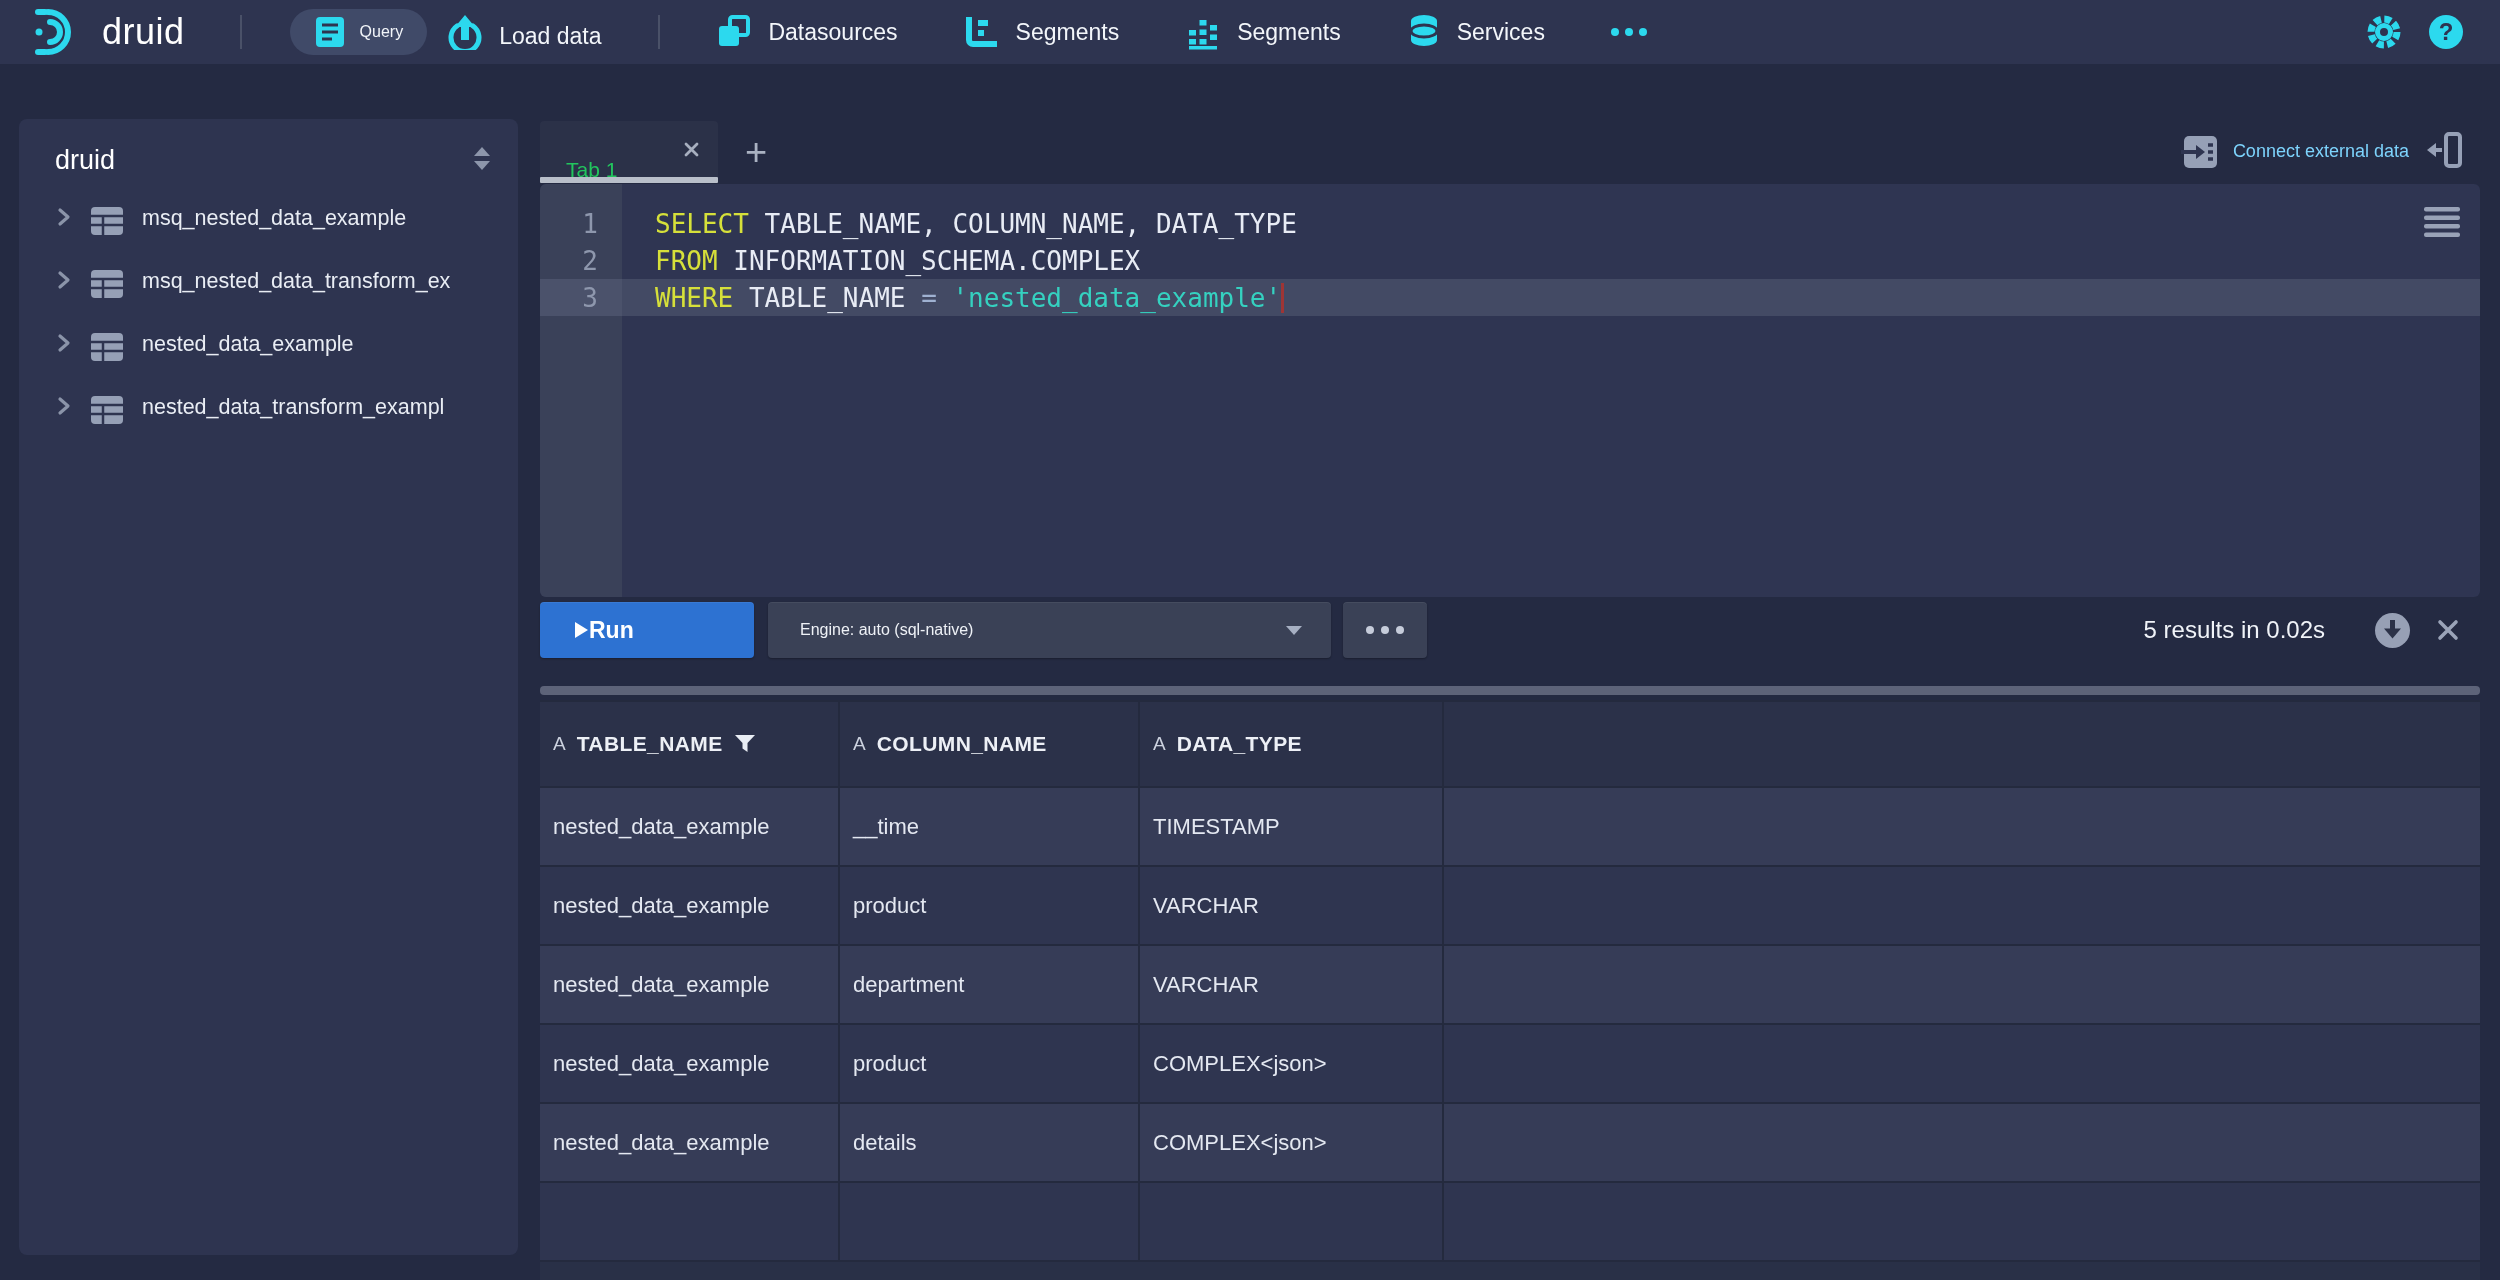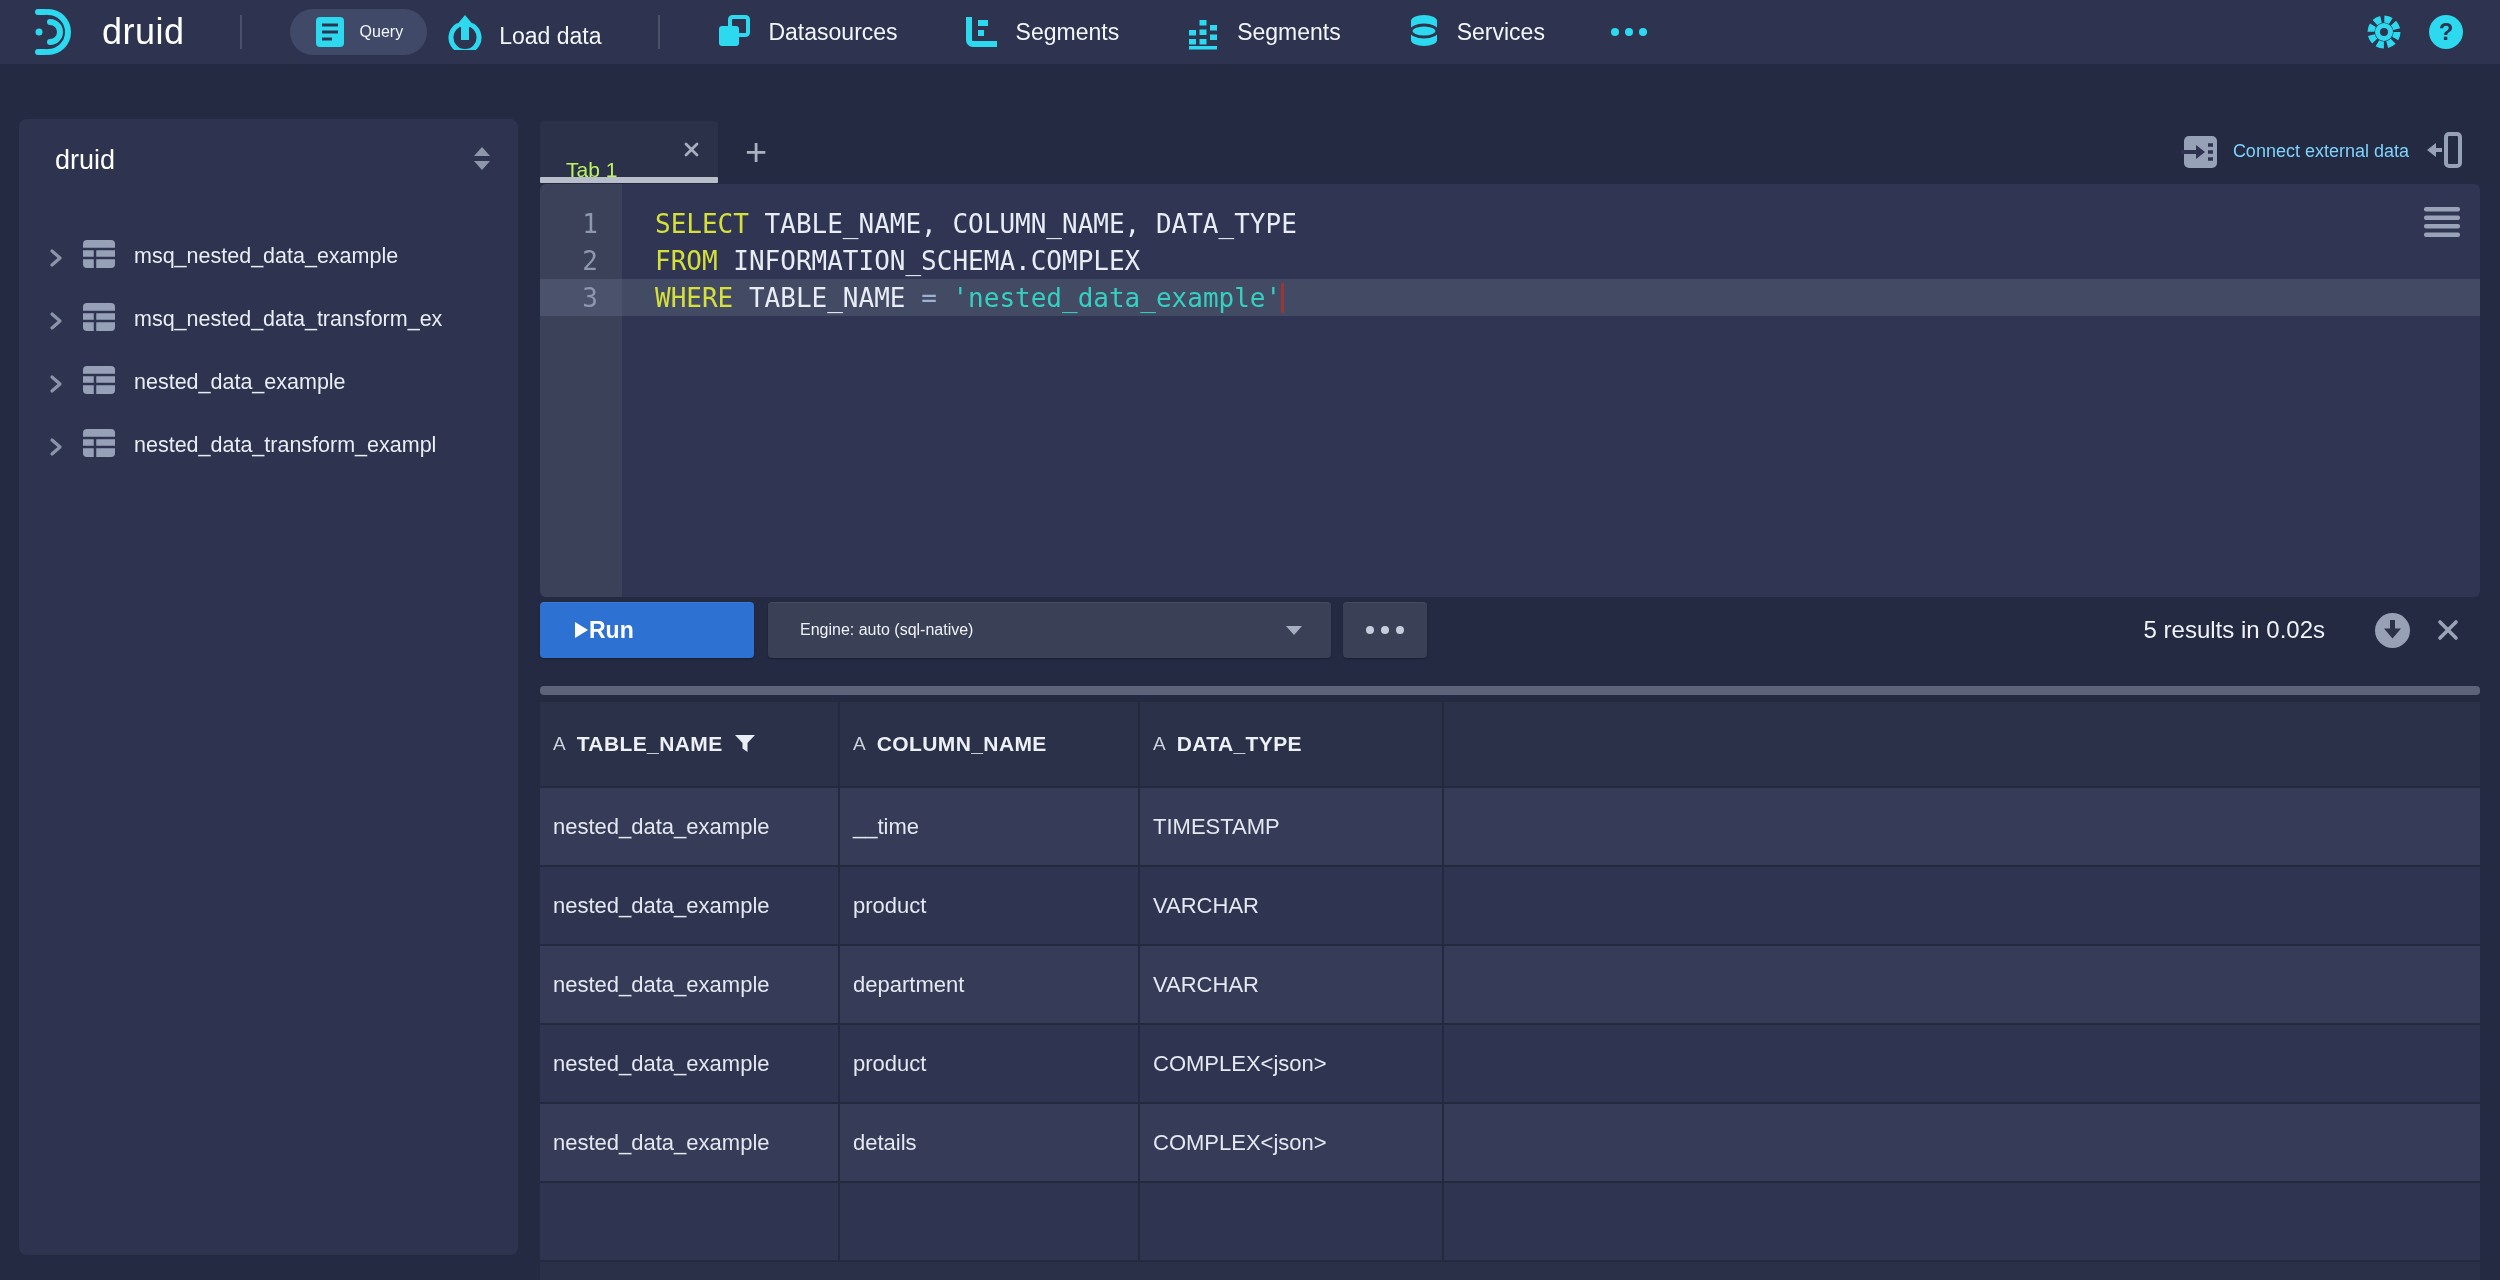--- a/index.html
+++ b/index.html
@@ -64,34 +64,34 @@
     position:absolute;left:19px;top:119px;width:499px;height:1136px;
     background:var(--panel);border-radius:8px;overflow:hidden;
   }
   .sidebar-header{
     display:flex;align-items:center;justify-content:space-between;
     padding:26px 27px 0 36px;
   }
   .sidebar-title{font-size:27px;color:#ffffff;font-weight:400;}
   .tree{margin-top:30px;}
   .tree-item{
-    height:63px;display:flex;align-items:flex-end;
-    padding-left:28px;cursor:pointer;white-space:nowrap;overflow:hidden;
+    height:63px;display:flex;align-items:flex-start;
+    padding-left:36px;cursor:pointer;white-space:nowrap;overflow:hidden;
   }
   .tree-item .chev{margin-right:17px;display:flex;}
   .tree-item .tbl{margin-right:18px;display:flex;}
   .tree-label{font-size:21.5px;color:#e9edf4;}
 
   
   .tab{
     position:absolute;left:540px;top:121px;width:178px;height:61px;
     background:var(--tab-bg);border-radius:4px 4px 0 0;
     display:flex;align-items:center;padding:0 18px 0 26px;cursor:pointer;
   }
-  .tab-label{font-size:21px;color:#bef264;flex:1;margin-top:36px;}
+  .tab-label{font-size:21px;color:#22c55e;flex:1;margin-top:36px;}
   .tab-underline{
     position:absolute;left:540px;top:177px;width:178px;height:6px;
     background:#b9bfca;border-radius:1px;
   }
   .tab-plus{
     position:absolute;left:735px;top:131px;width:42px;height:42px;
     display:flex;align-items:center;justify-content:center;
     font-size:38px;font-weight:300;color:#aab2c2;cursor:pointer;
   }
   .connect{

